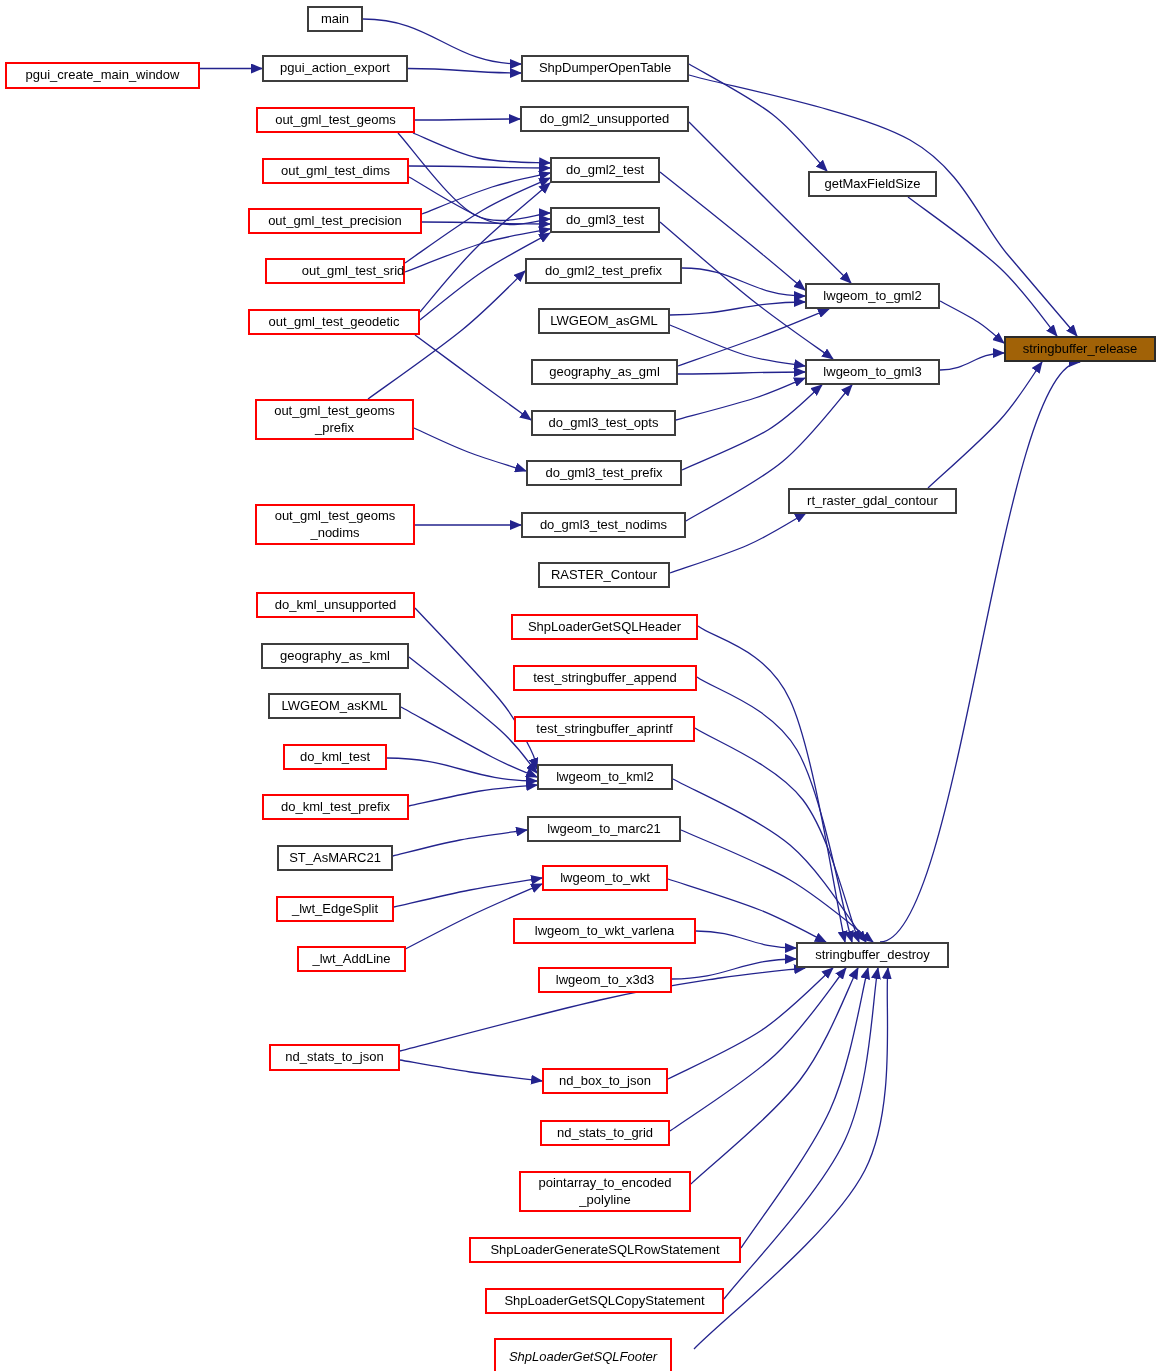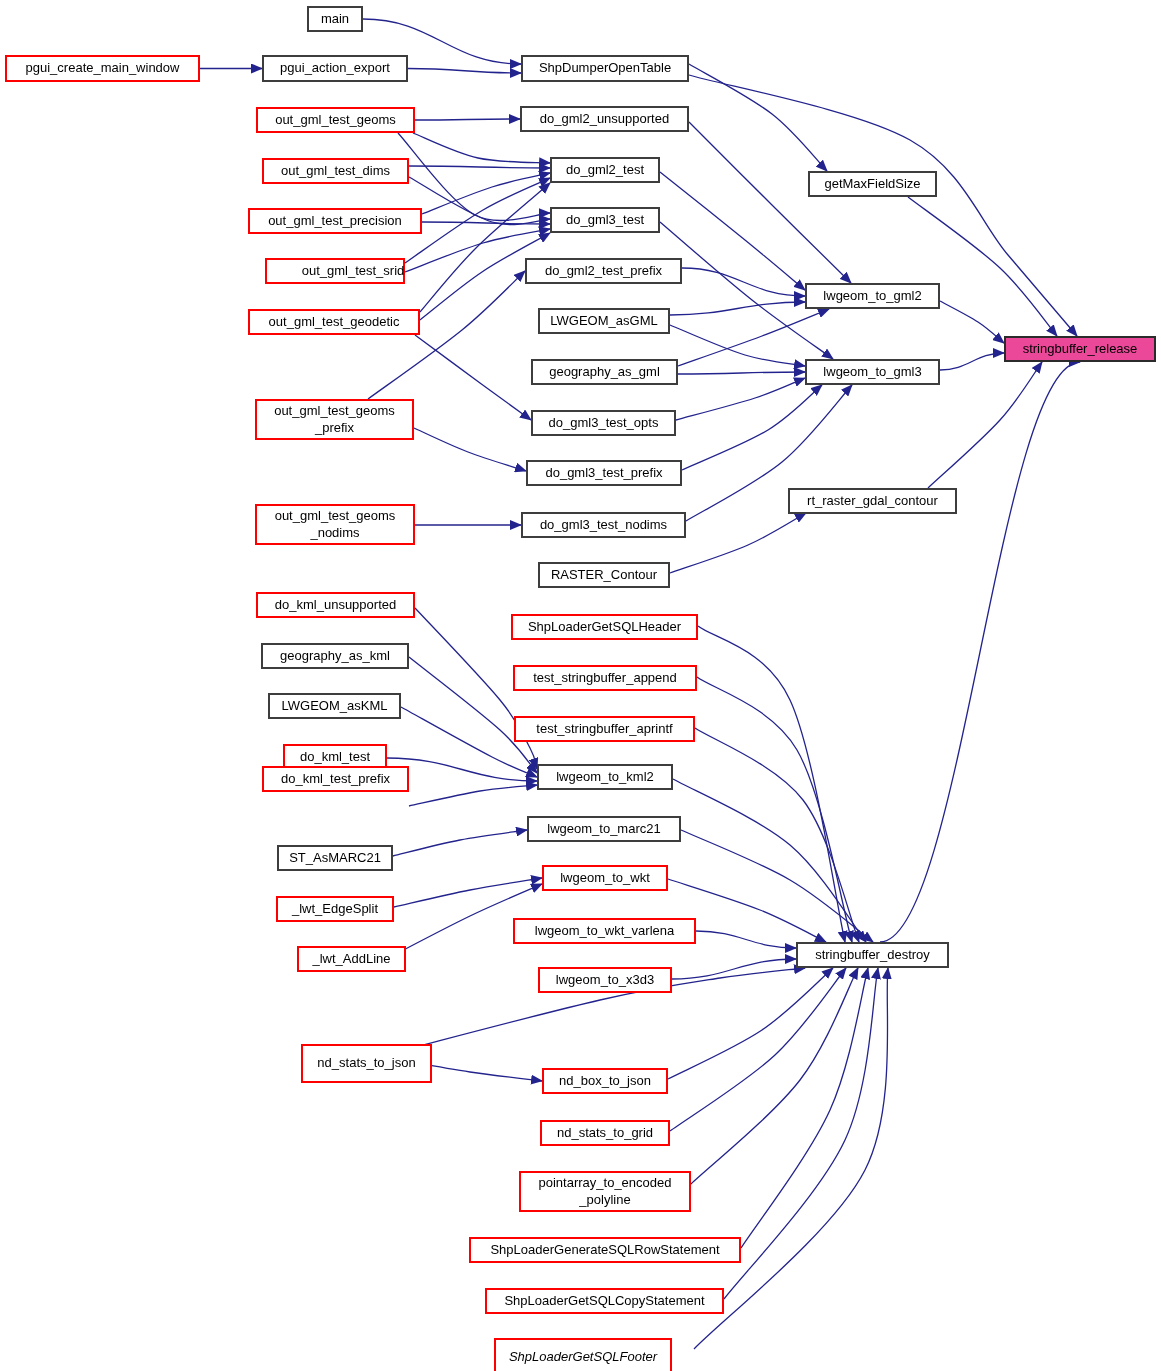--- a/index.html
+++ b/index.html
@@ -37,21 +37,21 @@
   }
   .node .lbl {
     font-size: 13px;
     line-height: 1.3;
     color: #000000;
     white-space: pre-line;
     padding: 0 3px;
   }
   .node.red    { border-color: #fe0000; }
   .node.black  { border-color: #3d3d3d; }
-  .node.focus  { background: #ec4899; border-color: #2b2b2b; cursor: default; }
+  .node.focus  { background: #a16207; border-color: #2b2b2b; cursor: default; }
   path.edge {
     fill: none;
     stroke: #23238d;
     stroke-width: 1.3px;
   }
 </style>
 </head>
 <body>
 
 <div id="graph">
@@ -122,21 +122,21 @@
         <path class="edge" d="M691,1184 C709.2,1166.7 772.2,1116.0 800,1080 C827.8,1044.0 848.3,986.7 858,968" marker-end="url(#arrow)"></path>
         <path class="edge" d="M741,1248 C755.8,1225.0 808.8,1156.7 830,1110 C851.2,1063.3 861.7,991.7 868,968" marker-end="url(#arrow)"></path>
         <path class="edge" d="M724,1299 C744.2,1272.5 819.3,1195.2 845,1140 C870.7,1084.8 872.5,996.7 878,968" marker-end="url(#arrow)"></path>
         <path class="edge" d="M694,1349 C722.5,1319.2 832.7,1233.5 865,1170 C897.3,1106.5 884.2,1001.7 888,968" marker-end="url(#arrow)"></path>
       </g>
   </svg>
   <div id="nodes">
       <div class="node black" style="left: 307px; top: 6px; width: 56px; height: 26px;">
         <span class="lbl">main</span>
       </div>
-      <div class="node red" style="left: 5px; top: 55px; width: 195px; height: 27px;">
+      <div class="node red" style="left: 5px; top: 62px; width: 195px; height: 27px;">
         <span class="lbl">pgui_create_main_window</span>
       </div>
       <div class="node black" style="left: 262px; top: 55px; width: 146px; height: 27px;">
         <span class="lbl">pgui_action_export</span>
       </div>
       <div class="node black" style="left: 521px; top: 55px; width: 168px; height: 27px;">
         <span class="lbl">ShpDumperOpenTable</span>
       </div>
       <div class="node red" style="left: 256px; top: 107px; width: 159px; height: 26px;">
         <span class="lbl">out_gml_test_geoms</span>
@@ -208,21 +208,21 @@
       </div>
       <div class="node red" style="left: 514px; top: 716px; width: 181px; height: 26px;">
         <span class="lbl">test_stringbuffer_aprintf</span>
       </div>
       <div class="node red" style="left: 283px; top: 744px; width: 104px; height: 26px; align-items: center;">
         <span class="lbl">do_kml_test</span>
       </div>
       <div class="node black" style="left: 537px; top: 764px; width: 136px; height: 26px;">
         <span class="lbl">lwgeom_to_kml2</span>
       </div>
-      <div class="node red" style="left: 262px; top: 766px; width: 147px; height: 26px;">
+      <div class="node red" style="left: 262px; top: 794px; width: 147px; height: 26px;">
         <span class="lbl">do_kml_test_prefix</span>
       </div>
       <div class="node black" style="left: 527px; top: 816px; width: 154px; height: 26px;">
         <span class="lbl">lwgeom_to_marc21</span>
       </div>
       <div class="node black" style="left: 277px; top: 845px; width: 116px; height: 26px;">
         <span class="lbl">ST_AsMARC21</span>
       </div>
       <div class="node red" style="left: 542px; top: 865px; width: 126px; height: 26px;">
         <span class="lbl">lwgeom_to_wkt</span>
@@ -232,21 +232,21 @@
       </div>
       <div class="node red" style="left: 513px; top: 918px; width: 183px; height: 26px;">
         <span class="lbl">lwgeom_to_wkt_varlena</span>
       </div>
       <div class="node red" style="left: 281px; top: 946px; width: 109px; height: 26px; margin-left: 16px;">
         <span class="lbl">_lwt_AddLine</span>
       </div>
       <div class="node red" style="left: 538px; top: 967px; width: 134px; height: 26px;">
         <span class="lbl">lwgeom_to_x3d3</span>
       </div>
-      <div class="node red" style="left: 269px; top: 1044px; width: 131px; height: 39px; margin-left: 32px;">
+      <div class="node red" style="left: 269px; top: 1044px; width: 131px; height: 27px;">
         <span class="lbl">nd_stats_to_json</span>
       </div>
       <div class="node red" style="left: 542px; top: 1068px; width: 126px; height: 26px;">
         <span class="lbl">nd_box_to_json</span>
       </div>
       <div class="node red" style="left: 540px; top: 1120px; width: 130px; height: 26px;">
         <span class="lbl">nd_stats_to_grid</span>
       </div>
       <div class="node red" style="left: 519px; top: 1171px; width: 172px; height: 41px;">
         <span class="lbl">pointarray_to_encoded

